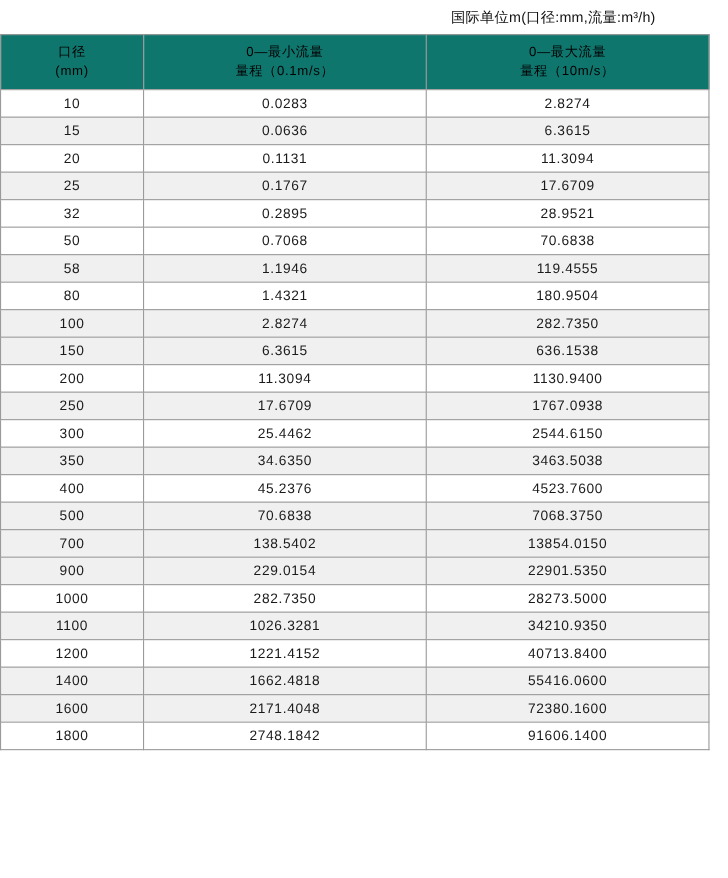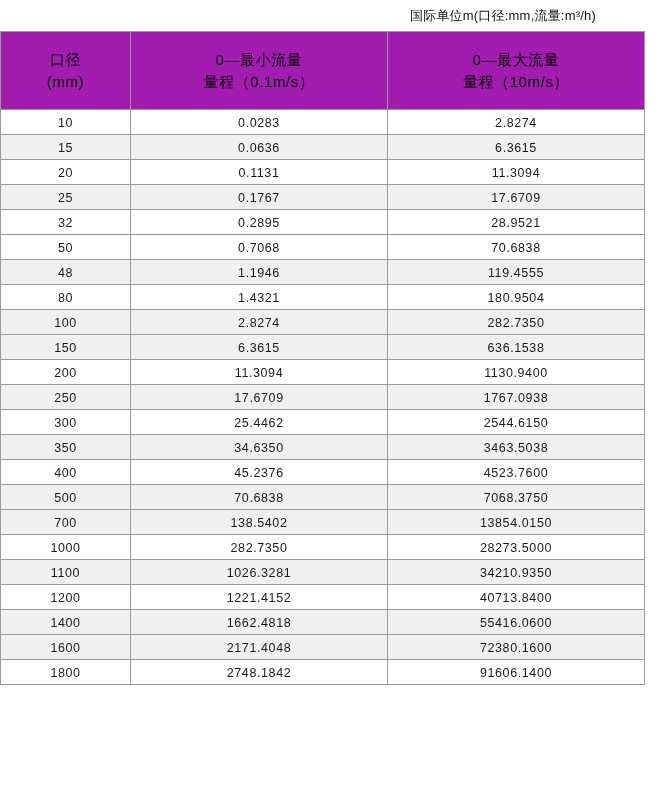--- a/index.html
+++ b/index.html
@@ -37,24 +37,24 @@
   }
   table.flow-table th,
   table.flow-table td {
     border: 1px solid #9a9a9a;
     text-align: center;
     font-size: 12.5px;
     color: #1a1a1a;
     letter-spacing: 0.6px;
   }
   table.flow-table thead th {
-    background: #a21caf;
+    background: #0f766e;
     font-weight: normal;
-    font-size: 15px;
-    padding: 17px 2px;
+    font-size: 12px;
+    padding: 7px 2px;
     line-height: 1.45;
     color: #000;
   }
   table.flow-table tbody td {
     padding: 3px 2px 2px;
     height: 19px;
     background: #ffffff;
   }
   table.flow-table tbody tr.alt td {
     background: #f0f0f0;
@@ -118,21 +118,21 @@
           <td>32</td>
           <td>0.2895</td>
           <td>28.9521</td>
         </tr>
         <tr>
           <td>50</td>
           <td>0.7068</td>
           <td>70.6838</td>
         </tr>
         <tr class="alt">
-          <td>48</td>
+          <td>58</td>
           <td>1.1946</td>
           <td>119.4555</td>
         </tr>
         <tr>
           <td>80</td>
           <td>1.4321</td>
           <td>180.9504</td>
         </tr>
         <tr class="alt">
           <td>100</td>
@@ -172,20 +172,25 @@
         <tr class="alt">
           <td>500</td>
           <td>70.6838</td>
           <td>7068.3750</td>
         </tr>
         <tr class="alt">
           <td>700</td>
           <td>138.5402</td>
           <td>13854.0150</td>
         </tr>
+        <tr class="alt">
+          <td>900</td>
+          <td>229.0154</td>
+          <td>22901.5350</td>
+        </tr>
         <tr>
           <td>1000</td>
           <td>282.7350</td>
           <td>28273.5000</td>
         </tr>
         <tr class="alt">
           <td>1100</td>
           <td>1026.3281</td>
           <td>34210.9350</td>
         </tr>

